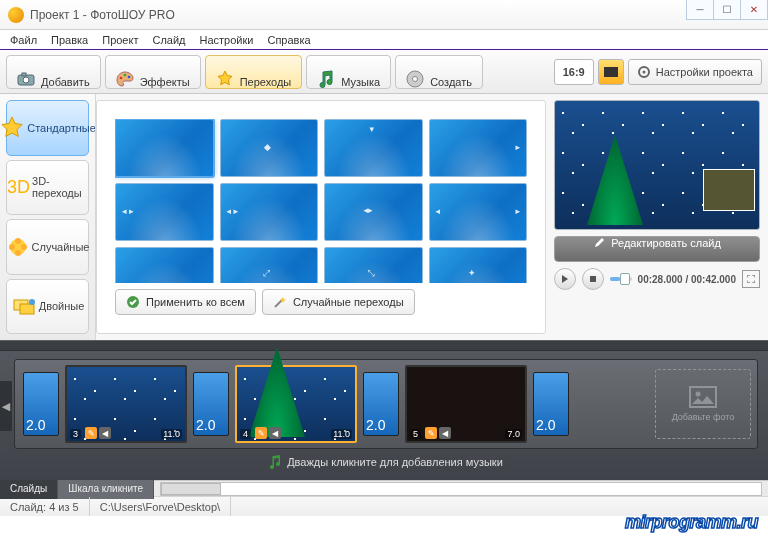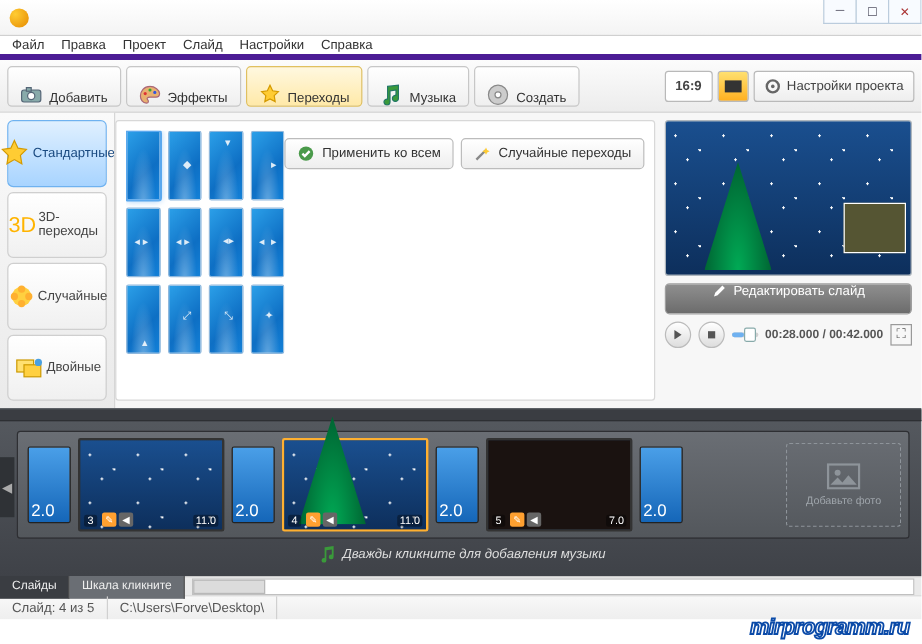--- a/index.html
+++ b/index.html
@@ -3,36 +3,36 @@
 <meta charset="utf-8">
 <style>
 *{box-sizing:border-box;margin:0;padding:0;font-family:"Segoe UI",Tahoma,sans-serif;font-size:11px;user-select:none}
 body{width:768px;height:537px;overflow:hidden;background:#fff;position:relative}
 .titlebar{height:30px;background:linear-gradient(#fff,#f4f4f4);border-bottom:1px solid #d0d0d0;display:flex;align-items:center;padding:0 8px;position:relative}
 .titlebar .ico{width:16px;height:16px;background:radial-gradient(circle at 30% 30%,#ffcc33,#e68a00);border-radius:50%;margin-right:6px}
 .titlebar .ttl{color:#555;font-size:12px}
 .winbtns{position:absolute;right:0;top:0;display:flex}
 .winbtn{width:28px;height:20px;border:1px solid #bcd;border-top:none;margin-left:-1px;display:flex;align-items:center;justify-content:center;color:#556;font-size:10px;background:#f8fbff}
 .winbtn.close{color:#a33}
-.menubar{height:20px;display:flex;align-items:center;padding:0 4px;gap:2px;border-bottom:5px solid #4c1d95}
+.menubar{height:20px;display:flex;align-items:center;padding:0 4px;gap:2px;border-bottom:1px solid #4c1d95}
 .menubar span{padding:2px 6px;color:#333;cursor:default}
 .toolbar{height:44px;background:linear-gradient(#fcfcfc,#ececec);border-bottom:1px solid #c9c9c9;display:flex;align-items:center;padding:0 6px;gap:0}
 .tbtn{height:34px;padding:0 10px;border:1px solid #c7c7c7;border-radius:4px;background:linear-gradient(#fff,#efefef);display:flex;align-items:flex-end;gap:6px;margin-right:4px;color:#333;cursor:pointer}
 .tbtn.active{background:linear-gradient(#fff8e0,#ffe9a8);border-color:#e0c060}
 .tico{width:18px;height:18px;display:flex;align-items:center;justify-content:center}
 .toolbar-right{margin-left:auto;display:flex;align-items:center;gap:4px}
 .ratio{height:26px;padding:0 8px;border:1px solid #b9b9b9;border-radius:3px;background:#fff;line-height:24px;font-weight:bold;color:#444}
 .sq{width:26px;height:26px;border:1px solid #b9b9b9;border-radius:3px;background:linear-gradient(#ffe070,#ffb020);display:flex;align-items:center;justify-content:center}
 .projbtn{height:26px;padding:0 8px;border:1px solid #b9b9b9;border-radius:3px;background:linear-gradient(#fff,#eee);display:flex;align-items:center;gap:5px;color:#444}
 .main{display:flex;height:246px;background:#f7f7f7}
 .sidebar{width:96px;background:linear-gradient(#fafafa,#eaeaea);border-right:1px solid #d6d6d6;padding:6px 6px;display:flex;flex-direction:column;gap:4px;overflow:hidden}
 .sbitem{height:56px;border:1px solid #cfcfcf;border-radius:5px;background:linear-gradient(#fff,#f0f0f0);display:flex;flex-direction:row;align-items:center;justify-content:center;gap:2px;color:#444;font-size:10px;cursor:pointer}
 .sbitem.active{background:linear-gradient(#e0f0ff,#a8d4ff);border-color:#6fb2f0;color:#1a4a80}
 .sbico{width:26px;height:26px;display:flex;align-items:center;justify-content:center}
-.gallery{flex:1;background:#fff;border:1px solid #d8d8d8;margin:6px 4px 6px 0;border-radius:3px;padding:8px;display:flex;flex-direction:row}
+.gallery{flex:1;background:#fff;border:1px solid #d8d8d8;margin:6px 4px 6px 0;border-radius:3px;padding:18px;display:flex;flex-direction:column}
 .grid{flex:1;display:grid;grid-template-columns:repeat(4,1fr);grid-auto-rows:58px;gap:6px;overflow:hidden}
 .thumb{border:1px solid #8fb8dd;border-radius:2px;background:linear-gradient(135deg,#2b9fe8,#0e6fc4 60%,#1280d8);position:relative;cursor:pointer}
 .thumb.sel{outline:2px solid #5aa8ee;outline-offset:-1px;box-shadow:0 0 6px rgba(80,160,240,.6)}
 .thumb::after{content:"";position:absolute;inset:0;background:radial-gradient(ellipse at 50% 110%,rgba(255,255,255,.35),transparent 55%)}
 .thumb .mark{position:absolute;color:#fff;font-size:9px;opacity:.85}
 .galbtns{display:flex;gap:6px;padding-top:6px}
 .gbtn{height:26px;padding:0 10px;border:1px solid #bcbcbc;border-radius:4px;background:linear-gradient(#fff,#eee);display:flex;align-items:center;gap:6px;color:#333;cursor:pointer}
 .preview{width:218px;padding:6px 8px 4px 4px;display:flex;flex-direction:column}
 .pv{flex:0 0 130px;border:1px solid #aeb6bd;border-radius:3px;background:linear-gradient(#1a4f8f,#0d2f5c);position:relative;overflow:hidden}
 .tree{position:absolute;left:60px;bottom:4px;width:0;height:0}
@@ -55,37 +55,38 @@
 .trans .tdur{position:absolute;left:2px;bottom:2px;color:#fff;font-size:14px}
 .slide{width:122px;height:78px;border:2px solid #333;border-radius:2px;position:relative;background:#234}
 .slide.sel{border-color:#ffb030}
 .slimg{position:absolute;inset:0;background:linear-gradient(#1a4f8f,#0d2f5c)}
 .slimg.dark{background:#1a1210}
 .sdur{position:absolute;right:3px;bottom:2px;color:#fff;font-size:9px;background:rgba(0,0,0,.35);padding:0 2px;border-radius:2px}
 .snum{position:absolute;left:3px;bottom:2px;color:#fff;font-size:9px;background:rgba(0,0,0,.35);padding:0 3px;border-radius:2px}
 .sedit{position:absolute;left:18px;bottom:2px;display:flex;gap:2px}
 .sedit span{width:12px;height:12px;background:#ffa030;border-radius:2px;font-size:8px;color:#fff;display:flex;align-items:center;justify-content:center}
 .addph{width:96px;height:70px;border:1px dashed #8e949a;border-radius:3px;margin-left:auto;display:flex;flex-direction:column;align-items:center;justify-content:center;color:#9ea4aa;gap:4px;cursor:pointer}
-.music{position:absolute;left:14px;right:10px;top:112px;height:18px;color:#ddd;display:flex;align-items:center;justify-content:center;gap:6px;font-style:italic;font-size:10px}
+.music{position:absolute;left:14px;right:10px;top:112px;height:18px;color:#ddd;display:flex;align-items:center;justify-content:center;gap:6px;font-size:10px}
 .navl{position:absolute;left:0;top:40px;width:12px;height:50px;background:#2f3236;color:#aaa;display:flex;align-items:center;justify-content:center;cursor:pointer}
 .bottombar{height:16px;background:#eaeaea;border-top:1px solid #c9c9c9;display:flex;align-items:center}
 .tab{height:20px;padding:0 10px;display:flex;align-items:center;color:#eee;background:#3a3d42;border-right:1px solid #555;cursor:pointer;font-size:10px}
 .tab.inactive{background:#6a6e74}
 .hsb{flex:1;height:14px;margin:0 6px;background:#fff;border:1px solid #c0c0c0;position:relative}
 .hsb .th{position:absolute;left:0;top:0;bottom:0;width:60px;background:#dcdcdc;border:1px solid #b8b8b8}
 .status{height:20px;border-top:1px solid #d6d6d6;background:linear-gradient(#f8f8f8,#eee);display:flex;align-items:center;color:#555;font-size:10px}
 .status .cell{padding:0 10px;border-right:1px solid #d0d0d0;height:100%;display:flex;align-items:center}
 .wm{position:absolute;right:10px;bottom:4px;font-size:18px;font-weight:bold;color:#fff;-webkit-text-stroke:1.5px #0a4aa8;letter-spacing:-.5px;pointer-events:none;font-style:italic}
 svg{display:block}
 </style>
 </head>
 <body>
 
 <div class="titlebar">
   <div class="ico"></div>
+  <div class="ttl">Проект 1 - ФотоШОУ PRO</div>
   <div class="winbtns">
     <div class="winbtn">─</div>
     <div class="winbtn">☐</div>
     <div class="winbtn close">✕</div>
   </div>
 </div>
 
 <div class="menubar">
   <span>Файл</span>
   <span>Правка</span>

